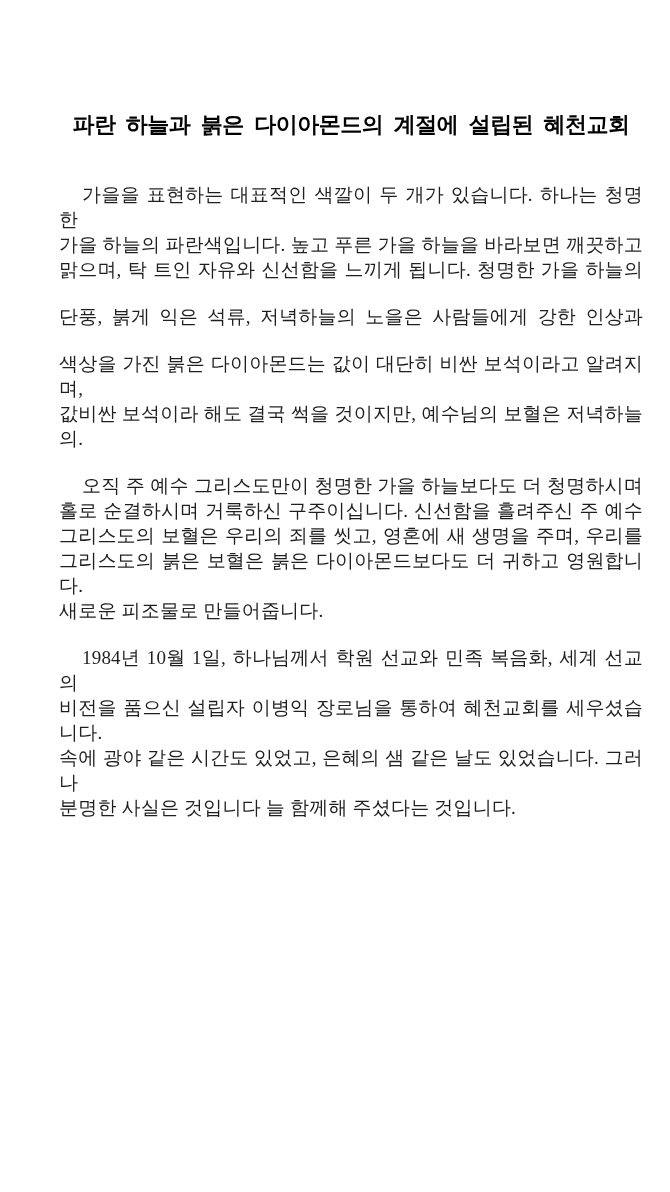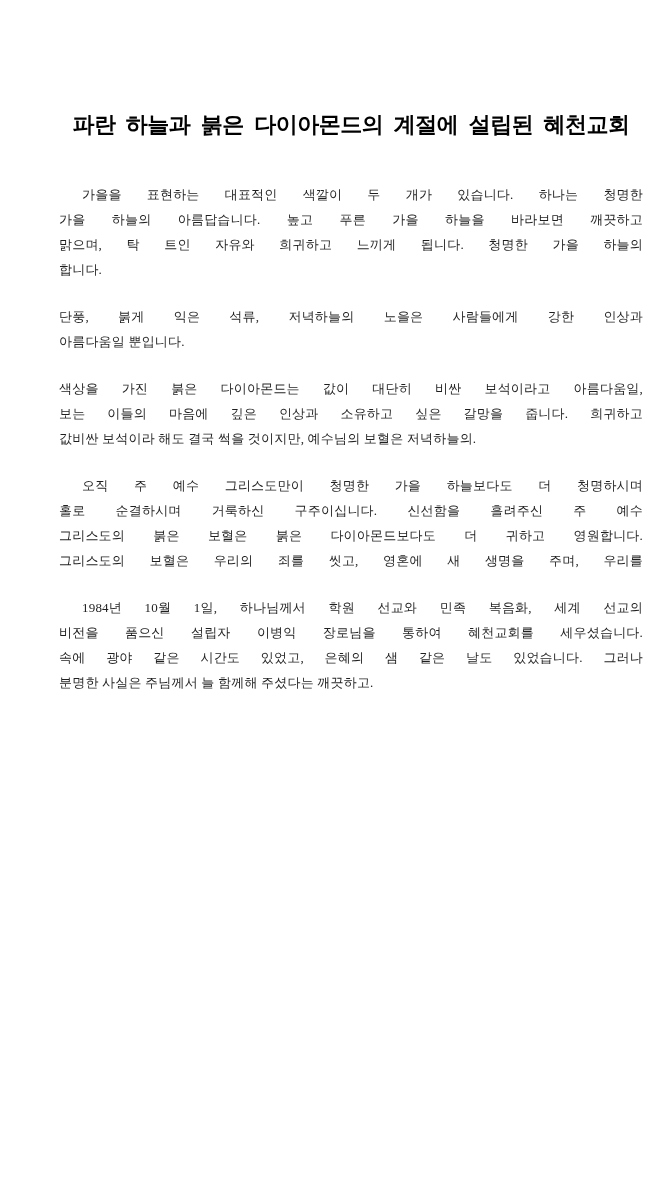--- a/index.html
+++ b/index.html
@@ -29,21 +29,21 @@
     letter-spacing: -0.5px;
     word-spacing: 0.22em;
     color: #000000;
     white-space: nowrap;
   }
   .doc-body {
     display: block;
   }
   .para {
     margin: 0 0 22px 0;
-    font-size: 13px;
+    font-size: 19px;
     line-height: 25px;
     letter-spacing: 0.2px;
   }
   .para:last-child {
     margin-bottom: 0;
   }
   .line {
     display: block;
     text-align: justify;
     text-align-last: justify;
@@ -57,39 +57,37 @@
   }
 </style>
 </head>
 <body>
 
 <div class="page">
   <h1 class="doc-title">파란 하늘과 붉은 다이아몬드의 계절에 설립된 혜천교회</h1>
   <main class="doc-body" id="doc-body">
       <p class="para">
         <span class="line first">가을을 표현하는 대표적인 색깔이 두 개가 있습니다. 하나는 청명한</span>
-        <span class="line">가을 하늘의 아름답습니다. 높고 푸른 가을 하늘을 바라보면 깨끗하고</span>
-        <span class="line">맑으며, 탁 트인 자유와 희귀하고 느끼게 됩니다. 청명한 가을 하늘의</span>
-        <span class="line last">합니다.</span>
+        <span class="line">가을 하늘의 파란색입니다. 높고 푸른 가을 하늘을 바라보면 깨끗하고</span>
+        <span class="line">맑으며, 탁 트인 자유와 신선함을 느끼게 됩니다. 청명한 가을 하늘의</span>
       </p>
       <p class="para">
         <span class="line">단풍, 붉게 익은 석류, 저녁하늘의 노을은 사람들에게 강한 인상과</span>
-        <span class="line last">아름다움일 뿐입니다.</span>
       </p>
       <p class="para">
-        <span class="line">색상을 가진 붉은 다이아몬드는 값이 대단히 비싼 보석이라고 아름다움일,</span>
-        <span class="line">보는 이들의 마음에 깊은 인상과 소유하고 싶은 갈망을 줍니다. 희귀하고</span>
+        <span class="line">색상을 가진 붉은 다이아몬드는 값이 대단히 비싼 보석이라고 알려지며,</span>
         <span class="line last">값비싼 보석이라 해도 결국 썩을 것이지만, 예수님의 보혈은 저녁하늘의.</span>
       </p>
       <p class="para">
         <span class="line first">오직 주 예수 그리스도만이 청명한 가을 하늘보다도 더 청명하시며</span>
         <span class="line">홀로 순결하시며 거룩하신 구주이십니다. 신선함을 흘려주신 주 예수</span>
+        <span class="line">그리스도의 보혈은 우리의 죄를 씻고, 영혼에 새 생명을 주며, 우리를</span>
         <span class="line">그리스도의 붉은 보혈은 붉은 다이아몬드보다도 더 귀하고 영원합니다.</span>
-        <span class="line">그리스도의 보혈은 우리의 죄를 씻고, 영혼에 새 생명을 주며, 우리를</span>
+        <span class="line last">새로운 피조물로 만들어줍니다.</span>
       </p>
       <p class="para">
         <span class="line first">1984년 10월 1일, 하나님께서 학원 선교와 민족 복음화, 세계 선교의</span>
         <span class="line">비전을 품으신 설립자 이병익 장로님을 통하여 혜천교회를 세우셨습니다.</span>
         <span class="line">속에 광야 같은 시간도 있었고, 은혜의 샘 같은 날도 있었습니다. 그러나</span>
-        <span class="line last">분명한 사실은 주님께서 늘 함께해 주셨다는 깨끗하고.</span>
+        <span class="line last">분명한 사실은 것입니다 늘 함께해 주셨다는 것입니다.</span>
       </p>
     </main>
 </div>
 
 </body></html>

